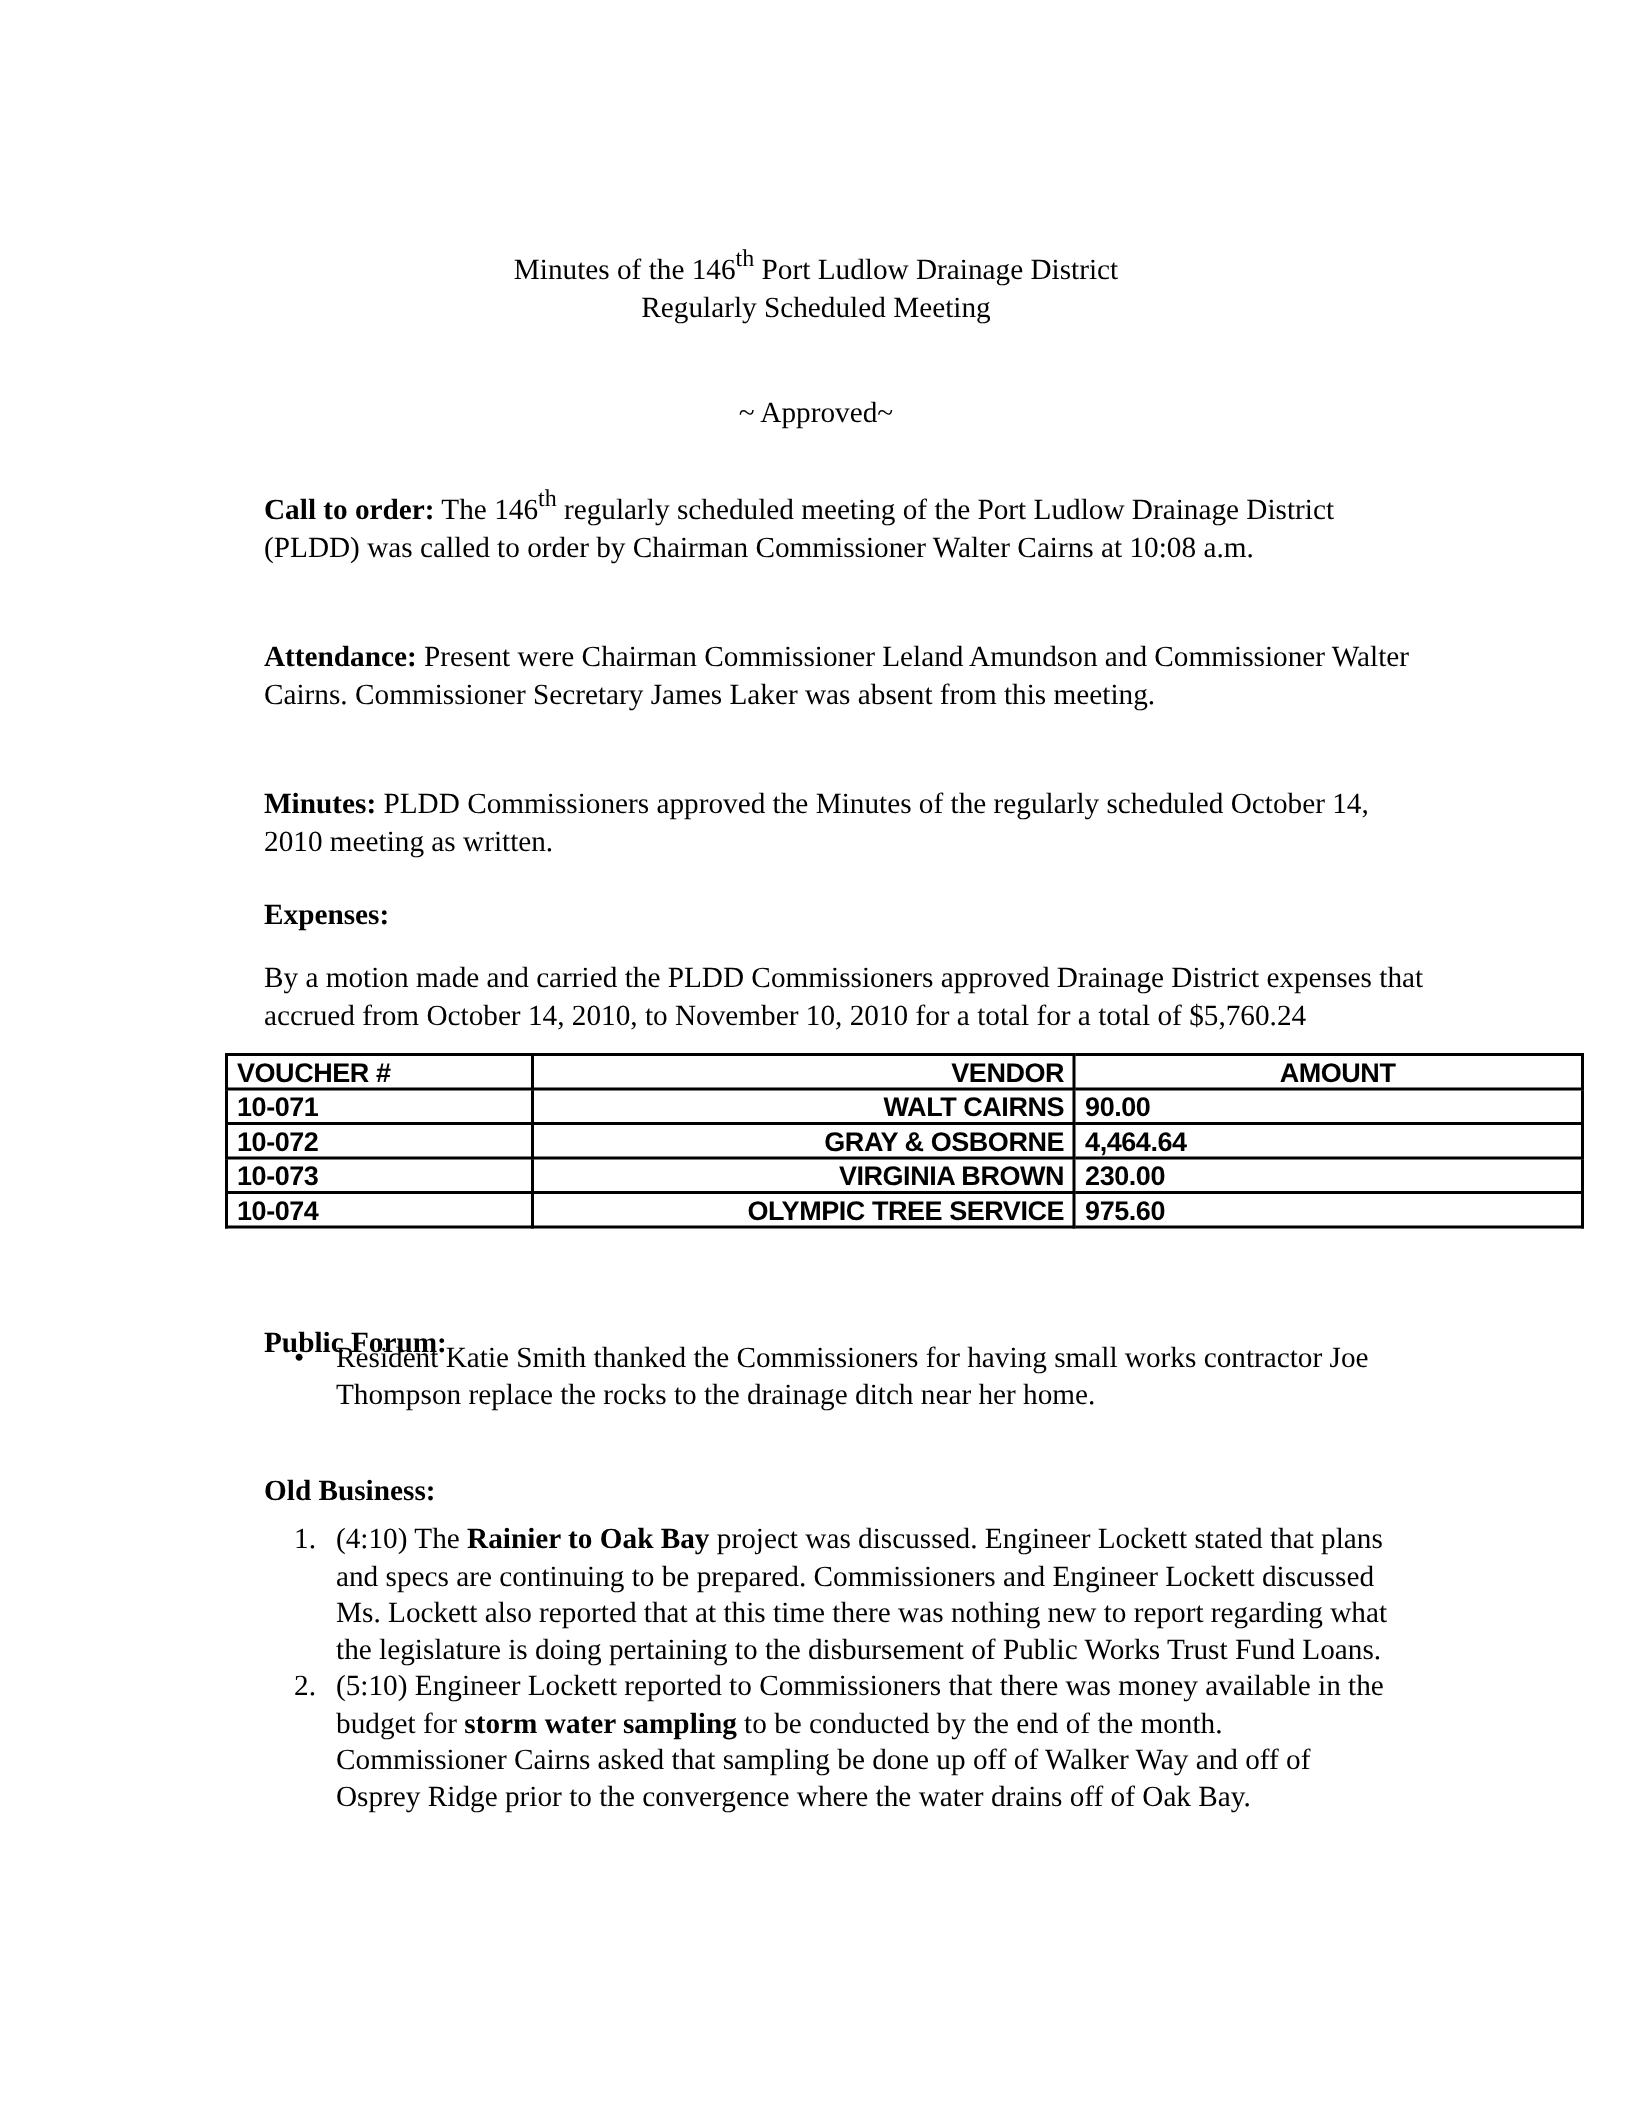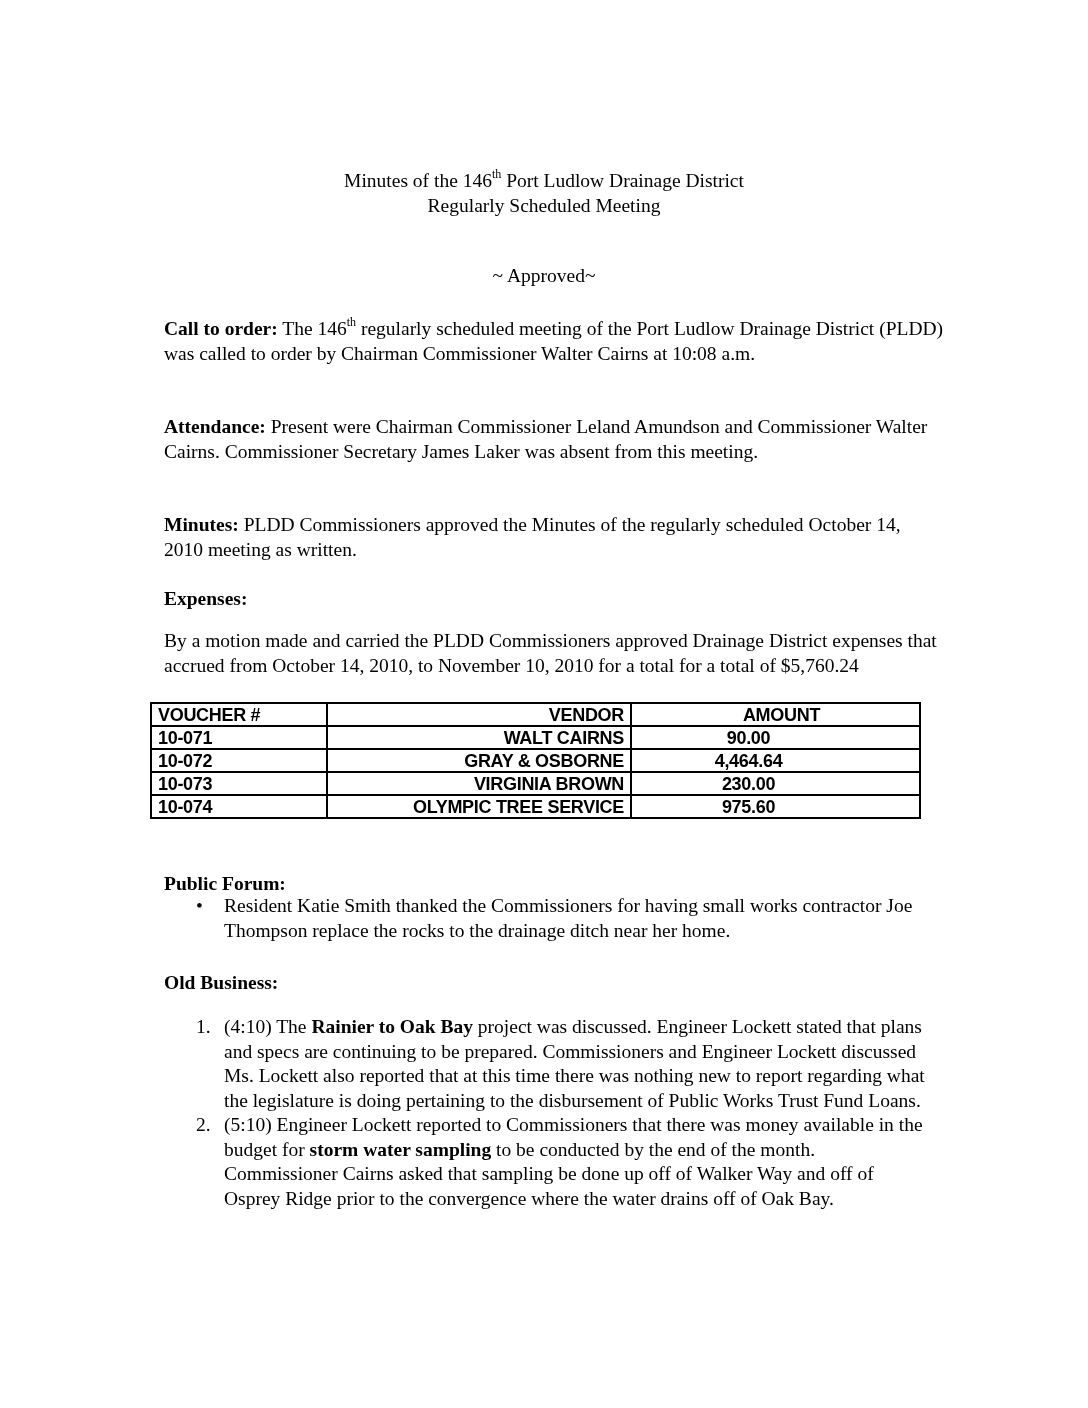--- a/index.html
+++ b/index.html
@@ -27,50 +27,50 @@
       left: 160px;
       width: 780px;
     }
     .center-title {
       position: absolute;
       left: 0;
       width: 1088px;
       text-align: center;
     }
     sup {
-      font-size: 12px;
+      font-size: 16px;
       line-height: 0;
       position: relative;
       top: -2px;
       vertical-align: super;
     }
     b { font-weight: bold; }
-    p { margin: 4px; }
+    p { margin: 16px; }
 
     .vtable {
       position: absolute;
       left: 150px;
       top: 702px;
-      width: 771px;
+      width: 906px;
       border-collapse: collapse;
       font-family: "Liberation Sans", "DejaVu Sans", sans-serif;
       font-weight: bold;
       font-size: 18px;
       line-height: 20px;
       letter-spacing: -0.3px;
     }
     .vtable td, .vtable th {
       border: 2px solid #000;
       padding: 1px 6px 0 6px;
       height: 20px;
       font-weight: bold;
     }
     .vtable .c1 { width: 172px; text-align: left; }
     .vtable .c2 { width: 316px; text-align: right; }
-    .vtable .c3 { width: 241px; text-align: center; padding-right: 60px; }
+    .vtable .c3 { width: 241px; text-align: left; padding-right: 60px; }
     .vtable th.c3 { text-align: center; padding-right: 6px; padding-left: 18px; }
 
     .bullet-list {
       position: absolute;
       left: 160px;
       top: 894px;
       width: 760px;
     }
     .bullet-item {
       position: relative;

